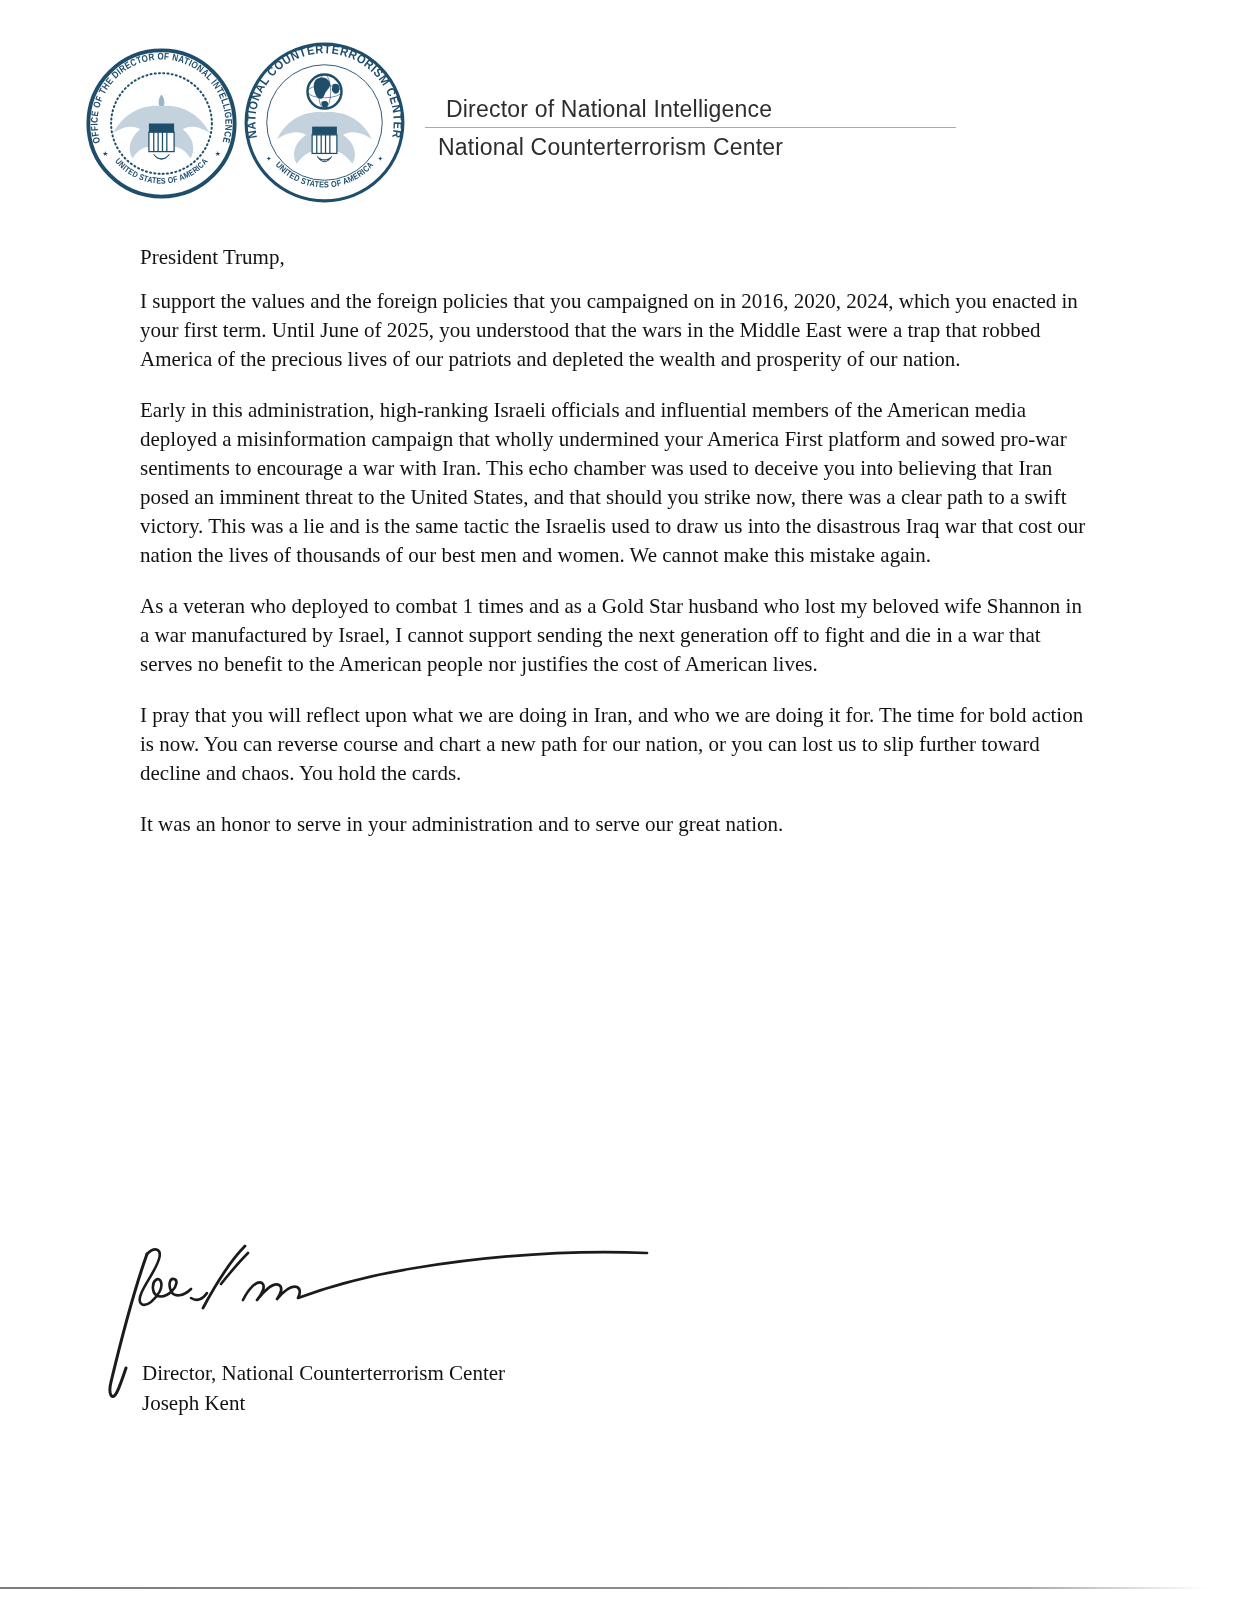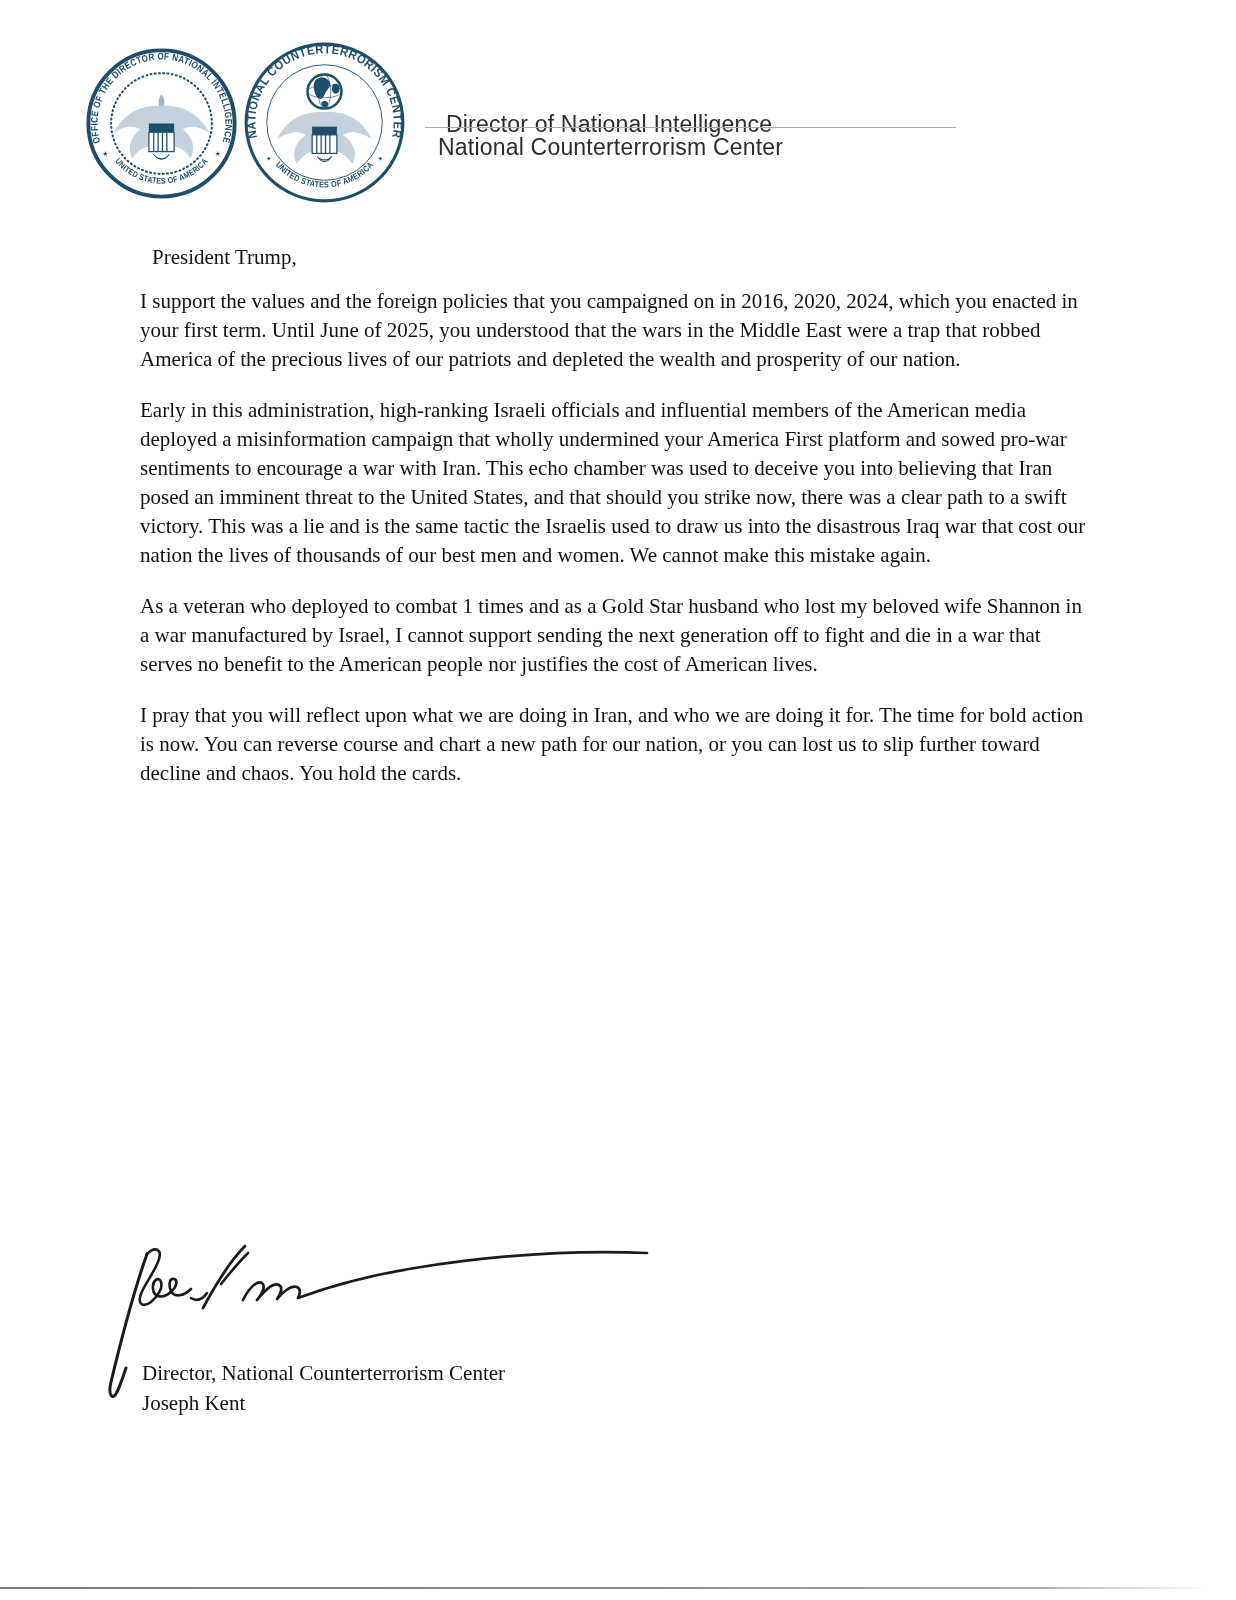--- a/index.html
+++ b/index.html
@@ -8,42 +8,42 @@
     font-family:"Liberation Serif", serif;color:#141414;overflow:hidden;
   }
   .page{position:absolute;inset:0;background:#ffffff;}
 
   
   .seal{position:absolute;}
   .seal-odni{left:84px;top:46px;width:155px;height:155px;}
   .seal-nctc{left:242px;top:40px;width:165px;height:165px;}
 
   .hdr-line1{
-    position:absolute;left:446px;top:111px;
+    position:absolute;left:446px;top:96px;
     font-family:"Liberation Sans", sans-serif;
     font-size:23px;color:#2b2d2f;letter-spacing:.2px;white-space:nowrap;
   }
   .hdr-rule{
     position:absolute;left:425px;top:127px;width:531px;height:1px;
     background:#a6abb0;
   }
   .hdr-line2{
     position:absolute;left:438px;top:134px;
     font-family:"Liberation Sans", sans-serif;
     font-size:23px;color:#2b2d2f;letter-spacing:.2px;white-space:nowrap;
   }
 
   
   .letter{
     position:absolute;left:140px;top:243px;width:955px;
     font-size:21px;line-height:29px;color:#121212;
     text-align:left;
   }
   .letter p{margin:0 0 22px 0;}
-  .letter .salutation{margin:0 0 15px 12px;}
+  .letter .salutation{margin:0 0 15px 0;}
 
   
   .sig-svg{position:absolute;left:95px;top:1236px;width:565px;height:172px;}
   .sig-block{
     position:absolute;left:142px;top:1358px;
     font-size:21px;line-height:30px;color:#121212;
   }
 
   
   .scan-line{
@@ -130,20 +130,21 @@
   <div class="hdr-line1">Director of National Intelligence</div>
   <div class="hdr-rule"></div>
   <div class="hdr-line2">National Counterterrorism Center</div>
 
   <div class="letter">
     <p class="salutation">President Trump,</p>
     <p>I support the values and the foreign policies that you campaigned on in 2016, 2020, 2024, which you enacted in your first term. Until June of 2025, you understood that the wars in the Middle East were a trap that robbed America of the precious lives of our patriots and depleted the wealth and prosperity of our nation.</p>
     <p>Early in this administration, high-ranking Israeli officials and influential members of the American media deployed a misinformation campaign that wholly undermined your America First platform and sowed pro-war sentiments to encourage a war with Iran. This echo chamber was used to deceive you into believing that Iran posed an imminent threat to the United States, and that should you strike now, there was a clear path to a swift victory. This was a lie and is the same tactic the Israelis used to draw us into the disastrous Iraq war that cost our nation the lives of thousands of our best men and women. We cannot make this mistake again.</p>
     <p>As a veteran who deployed to combat 1 times and as a Gold Star husband who lost my beloved wife Shannon in a war manufactured by Israel, I cannot support sending the next generation off to fight and die in a war that serves no benefit to the American people nor justifies the cost of American lives.</p>
     <p>I pray that you will reflect upon what we are doing in Iran, and who we are doing it for. The time for bold action is now. You can reverse course and chart a new path for our nation, or you can lost us to slip further toward decline and chaos. You hold the cards.</p>
+    <p>It was an honor to serve in your administration and to serve our great nation.</p>
   </div>
 
   <svg class="sig-svg" viewBox="0 0 565 172" aria-hidden="true">
     <g fill="none" stroke="#1b1b1b" stroke-linecap="round" stroke-linejoin="round">
 
       <path d="M 52 18 C 42 46 28 96 16 146 C 13 158 17 166 22 156 C 25 150 28 141 31 132" stroke-width="3"></path>
 
       <path d="M 52 18 C 60 10 67 13 64 23 C 60 36 50 47 46 58 C 42 68 48 72 56 66 C 63 60 68 52 66 46 C 64 40 57 44 58 53 C 59 62 69 63 77 55 C 82 50 83 44 79 43 C 75 42 73 48 76 55 C 79 62 89 60 96 53" stroke-width="2.6"></path>
 
       <path d="M 96 62 C 102 66 108 63 112 57" stroke-width="2.6"></path>

